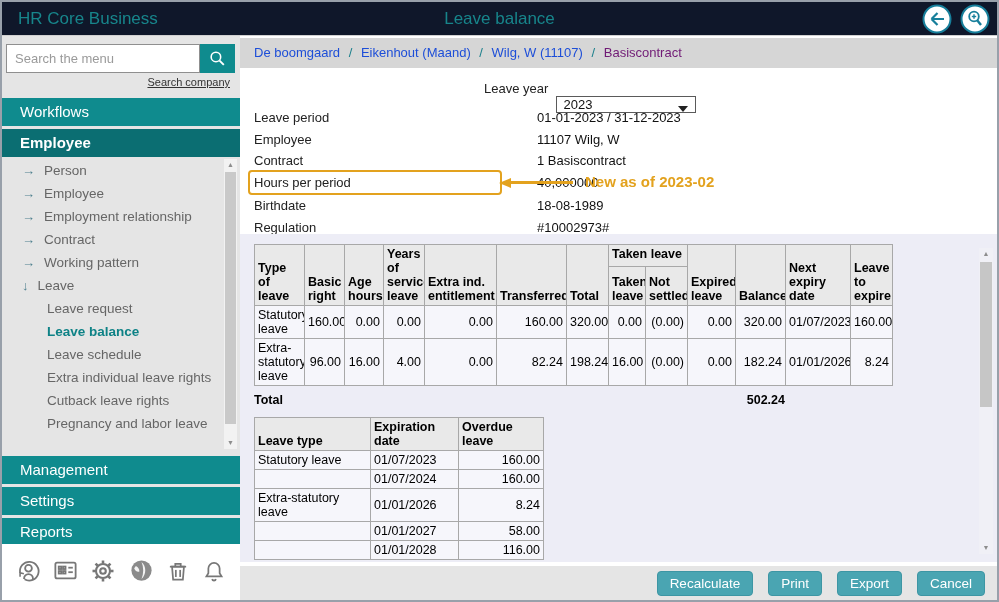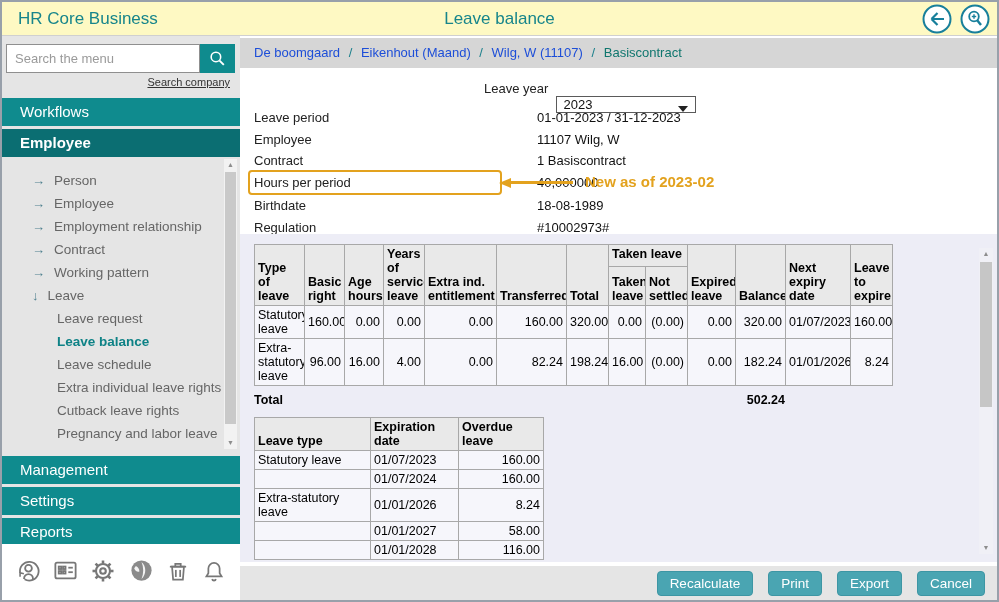--- a/index.html
+++ b/index.html
@@ -1,55 +1,55 @@
 <!DOCTYPE html>
 <html><head>
 <meta charset="utf-8">
 <style>
   * { margin:0; padding:0; box-sizing:border-box; }
   body { background:#fff; font-family:"Liberation Sans", sans-serif; }
   .window { position:relative; width:999px; height:602px; border:2px solid #98a0aa; background:#fff; overflow:hidden; }
 
   
-  .top-header { position:absolute; top:0; left:0; right:0; height:34px; background:#fef9c3; border-bottom:1px solid #d0d0d0; }
+  .top-header { position:absolute; top:0; left:0; right:0; height:34px; background:#0f172a; border-bottom:1px solid #d0d0d0; }
   .brand { position:absolute; left:16px; top:7px; font-size:17px; color:#17858b; }
   .page-title { position:absolute; left:50%; transform:translateX(-50%); top:7px; font-size:17px; color:#17858b; }
   .header-icons { position:absolute; right:7px; top:2px; display:flex; gap:8px; }
   .circle-btn { width:30px; height:30px; background:transparent; border:none; padding:0; cursor:pointer; }
 
   
   .sidebar { position:absolute; top:34px; left:0; width:238px; bottom:0; background:#e5e5e5; }
   .search-row { display:flex; margin:8px 5px 0 4px; height:29px; }
   .search-input { flex:1; border:1px solid #8f8f8f; padding:0 8px; font-size:13px; color:#444; outline:none; font-family:inherit; }
   .search-input::placeholder { color:#9a9a9a; }
   .search-btn { width:36px; background:#0f8b8e; border:none; display:flex; align-items:center; justify-content:center; cursor:pointer; }
   .search-company { text-align:right; padding:3px 10px 4px 0; font-size:11px; }
   .search-company a { color:#333; cursor:pointer; text-decoration:underline; }
   .nav-header { height:28px; line-height:28px; padding-left:18px; background:#0f8b8e; color:#fff; font-size:15px; margin-top:3px; cursor:pointer; }
   .nav-header.first { margin-top:6px; }
   .nav-header.active { background:#0b6e72; font-weight:bold; }
   .submenu { position:relative; height:296px; overflow:hidden; }
-  .menu-list { padding-top:12px;margin-left:10px; }
+  .menu-list { padding-top:2px; }
   .m-item { height:23px; line-height:23px; padding-left:20px; font-size:13.5px; color:#666; cursor:pointer; white-space:nowrap; }
   .m-item .arrow { color:#4f808f; margin-right:9px; font-size:13px; }
   .m-sub { padding-left:45px; }
   .m-item.active { color:#0e8286; font-weight:bold; }
   .sb-scroll { position:absolute; top:2px; right:3px; width:13px; height:290px; background:#f2f2f2; }
   .sb-arrow { height:12px; font-size:7px; color:#8d8d8d; text-align:center; line-height:12px; cursor:pointer; }
   .sb-arrow.down { position:absolute; bottom:0; left:0; right:0; }
   .sb-thumb { position:absolute; top:13px; left:1px; right:1px; height:252px; background:#c9c9c9; cursor:pointer; }
   .icon-bar { position:absolute; bottom:0; left:0; right:0; height:56px; display:flex; align-items:center; justify-content:space-around; padding:0 8px; background:#fff; }
   .tool-btn { background:none; border:none; padding:0; cursor:pointer; }
 
   
   .content { position:absolute; top:34px; left:238px; right:0; bottom:0; background:#fff; }
   .breadcrumb { margin-top:2px; height:30px; line-height:30px; background:#d6d6d6; padding-left:14px; font-size:13px; color:#1a7f8b; white-space:nowrap; }
   .breadcrumb .sep { margin:0 5px; color:#1a7f8b; }
   .breadcrumb .crumb { color:#1d4ed8; cursor:pointer; }
-  .breadcrumb .current { color:#0f766e;margin-top:35px; }
+  .breadcrumb .current { color:#701a75;margin-top:35px; }
 
   .form-area { padding:13px 0 0 14px; position:relative; }
   .frow { display:flex; align-items:center; height:21.5px; font-size:13px; position:relative; }
   .frow.tall { height:26px;flex-direction:column; }
   .flabel { width:283px; color:#222; }
   .fvalue { color:#111; }
   .select-box { width:140px; height:22px; border:1px solid #5a5a5a; background:#fff; display:flex; align-items:flex-end; justify-content:space-between; padding:0 7px; font-size:13px; color:#111; cursor:pointer; }
   .chev { width:0; height:0; border-left:5px solid transparent; border-right:5px solid transparent; border-top:6px solid #222; }
   .hl-box { position:absolute; left:-6px; top:-2px; width:254px; height:25px; border:2px solid #e3a21e; border-radius:4px; pointer-events:none; }
   .ann-head { position:absolute; left:245px; top:6px; width:0; height:0; border-top:5px solid transparent; border-bottom:5px solid transparent; border-right:12px solid #e3a21e; }

